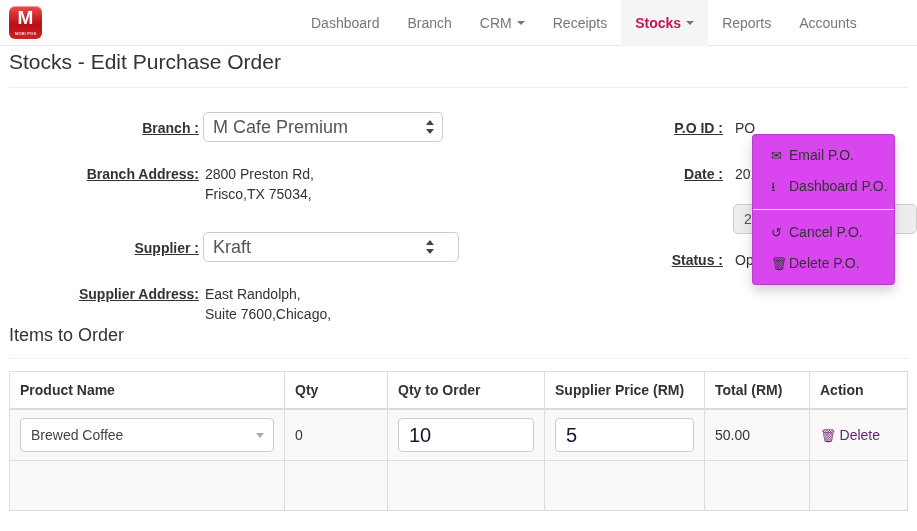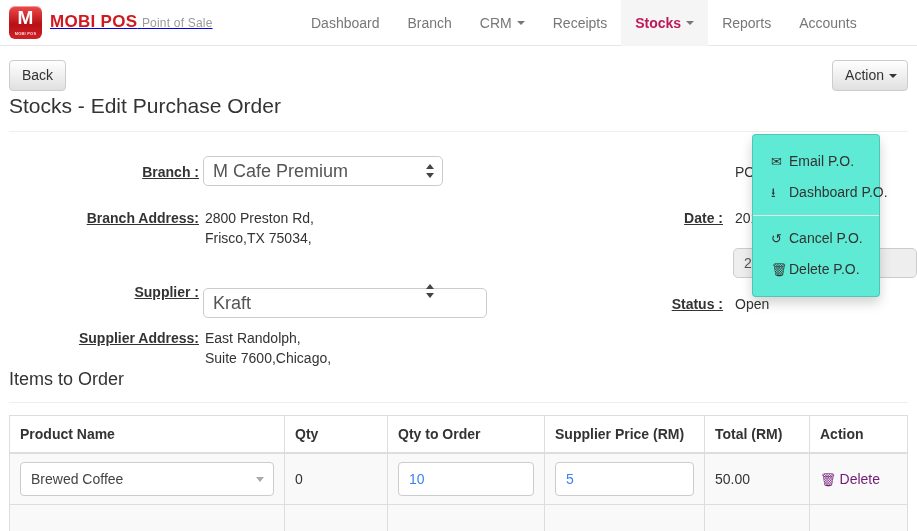--- a/index.html
+++ b/index.html
@@ -144,27 +144,27 @@
     border: 0;
     border-top: 1px solid #eeeeee;
     margin: 12px 0 0 0;
   }
 
   
   .dropdown-menu {
     position: absolute;
     top: 88px;
     left: 752px;
-    width: 128px;
-    background: #5eead4;
+    width: 143px;
+    background: #d946ef;
     border: 1px solid #cccccc;
     border-color: rgba(0,0,0,.15);
     border-radius: 4px;
     box-shadow: 0 6px 12px rgba(0,0,0,.175);
-    padding: 11px 0;
+    padding: 5px 0;
     z-index: 50;
   }
   .dropdown-menu .menu-item {
     display: block;
     padding: 5px 12px 5px 18px;
     font-size: 14px;
     color: #333333;
     text-decoration: none;
     line-height: 20px;
     white-space: nowrap;
@@ -333,22 +333,22 @@
     width: 0; height: 0;
     border-left: 4px solid transparent;
     border-right: 4px solid transparent;
     border-top: 5px solid #aaaaaa;
   }
   .cell-input {
     display: block;
     width: 100%;
     height: 34px;
     font-family: "Liberation Sans", sans-serif;
-    font-size: 14px;
-    color: #3b82f6;
+    font-size: 20px;
+    color: #0f172a;
     background: #ffffff;
     border: 1px solid #cccccc;
     border-radius: 4px;
     padding: 3px 10px;
     line-height: 20px;
   }
   .delete-link {
     color: #701a75;
     font-size: 14px;
     text-decoration: none;
@@ -359,24 +359,20 @@
 </style>
 </head>
 <body>
 
 <div class="navbar">
   <a class="brand" href="#">
     <span class="brand-logo">
       <span class="logo-m">M</span>
       <span class="logo-sub">MOBI POS</span>
     </span>
-    <span class="brand-text">
-      <span class="brand-title">MOBI POS</span>
-      <span class="brand-sub">Point of Sale</span>
-    </span>
   </a>
 
   <div class="nav-menu">
     <a class="nav-item" href="#">
       <span>Dashboard</span>
     </a>
     <a class="nav-item" href="#">
       <span>Branch</span>
     </a>
     <a class="nav-item" href="#">
@@ -394,26 +390,20 @@
       <span>Reports</span>
     </a>
     <a class="nav-item" href="#">
       <span>Accounts</span>
     </a>
   </div>
 </div>
 
 <div class="page">
 
-  <div class="toolbar-row">
-    <button class="btn-default" id="back-btn">Back</button>
-    <button class="btn-default" id="action-btn">
-      <span>Action</span><span class="caret"></span>
-    </button>
-  </div>
 
   <h1 class="page-title">Stocks - Edit Purchase Order</h1>
   <hr class="rule">
 
   <div class="form-area">
 
     <label class="flabel" style="left:0; top:30px; width:190px;">Branch :</label>
     <div class="select-wrap" style="left:194px; top:24px; width:240px;">
       <select class="form-control" style="left:0; top:0; width:240px;">
         <option>M Cafe Premium</option>
@@ -425,35 +415,36 @@
     </div>
 
     <label class="flabel" style="left:0; top:76px; width:190px;">Branch Address:</label>
     <div class="fstatic" style="left:196px; top:76px; width:240px;">
       <span>2800 Preston Rd,</span>
       <span class="line2">Frisco,TX 75034,</span>
     </div>
 
     <label class="flabel" style="left:0; top:150px; width:190px;">Supplier :</label>
     <div class="select-wrap" style="left:194px; top:144px; width:240px;">
-      <select class="form-control" style="left:0; top:12px; width:284px;">
+      <select class="form-control" style="left:0; top:0; width:256px;">
         <option>Kraft</option>
       </select>
       <span class="stepper">
           <i class="up"></i>
           <i class="down"></i>
         </span>
     </div>
 
     <label class="flabel" style="left:0; top:196px; width:190px;">Supplier Address:</label>
     <div class="fstatic" style="left:196px; top:196px; width:250px;">
       <span>East Randolph,</span>
       <span class="line2">Suite 7600,Chicago,</span>
     </div>
 
+    <label class="flabel" style="left:440px; top:30px; width:274px;">P.O ID :</label>
     <div class="fstatic" style="left:726px; top:30px;">PO</div>
 
     <label class="flabel" style="left:440px; top:76px; width:274px;">Date :</label>
     <div class="fstatic" style="left:726px; top:76px;">2018-02-21</div>
 
     <input class="form-control" style="left: 724px; top: 116px; width: 184px;" readonly="" value="2018-02-22">
 
     <label class="flabel" style="left:440px; top:162px; width:274px;">Status :</label>
     <div class="fstatic" style="left:726px; top:162px;">Open</div>
   </div>

